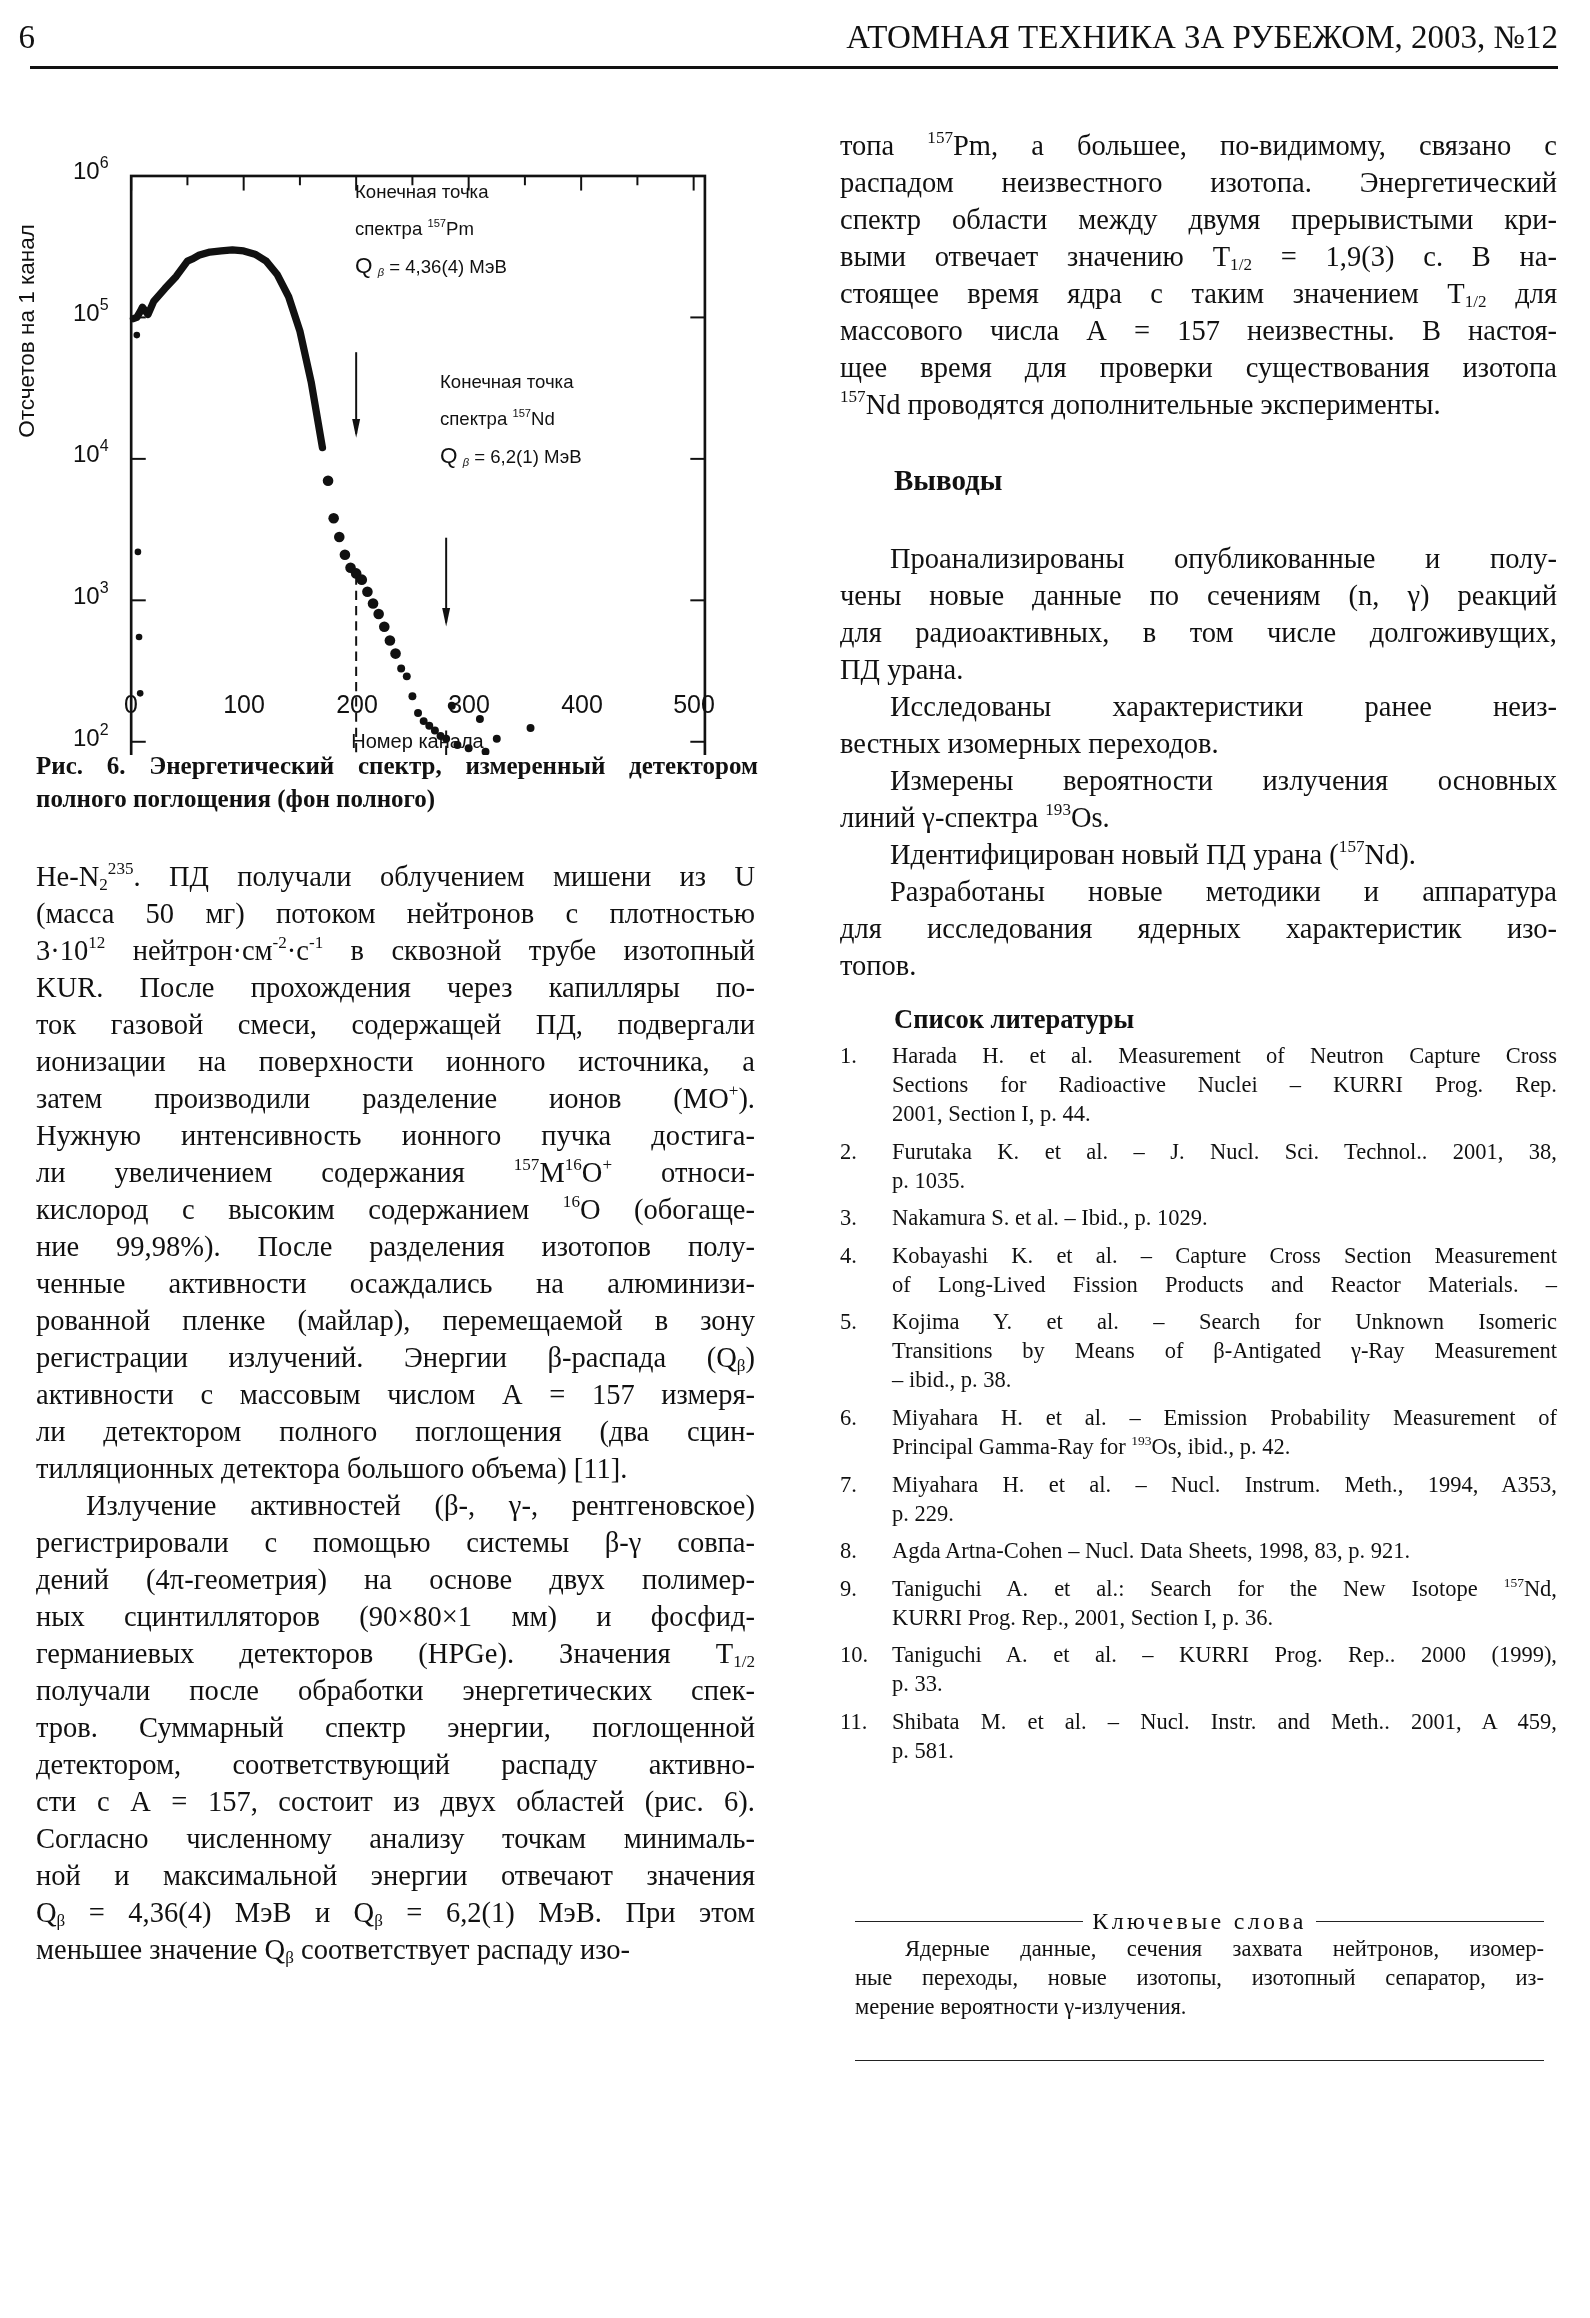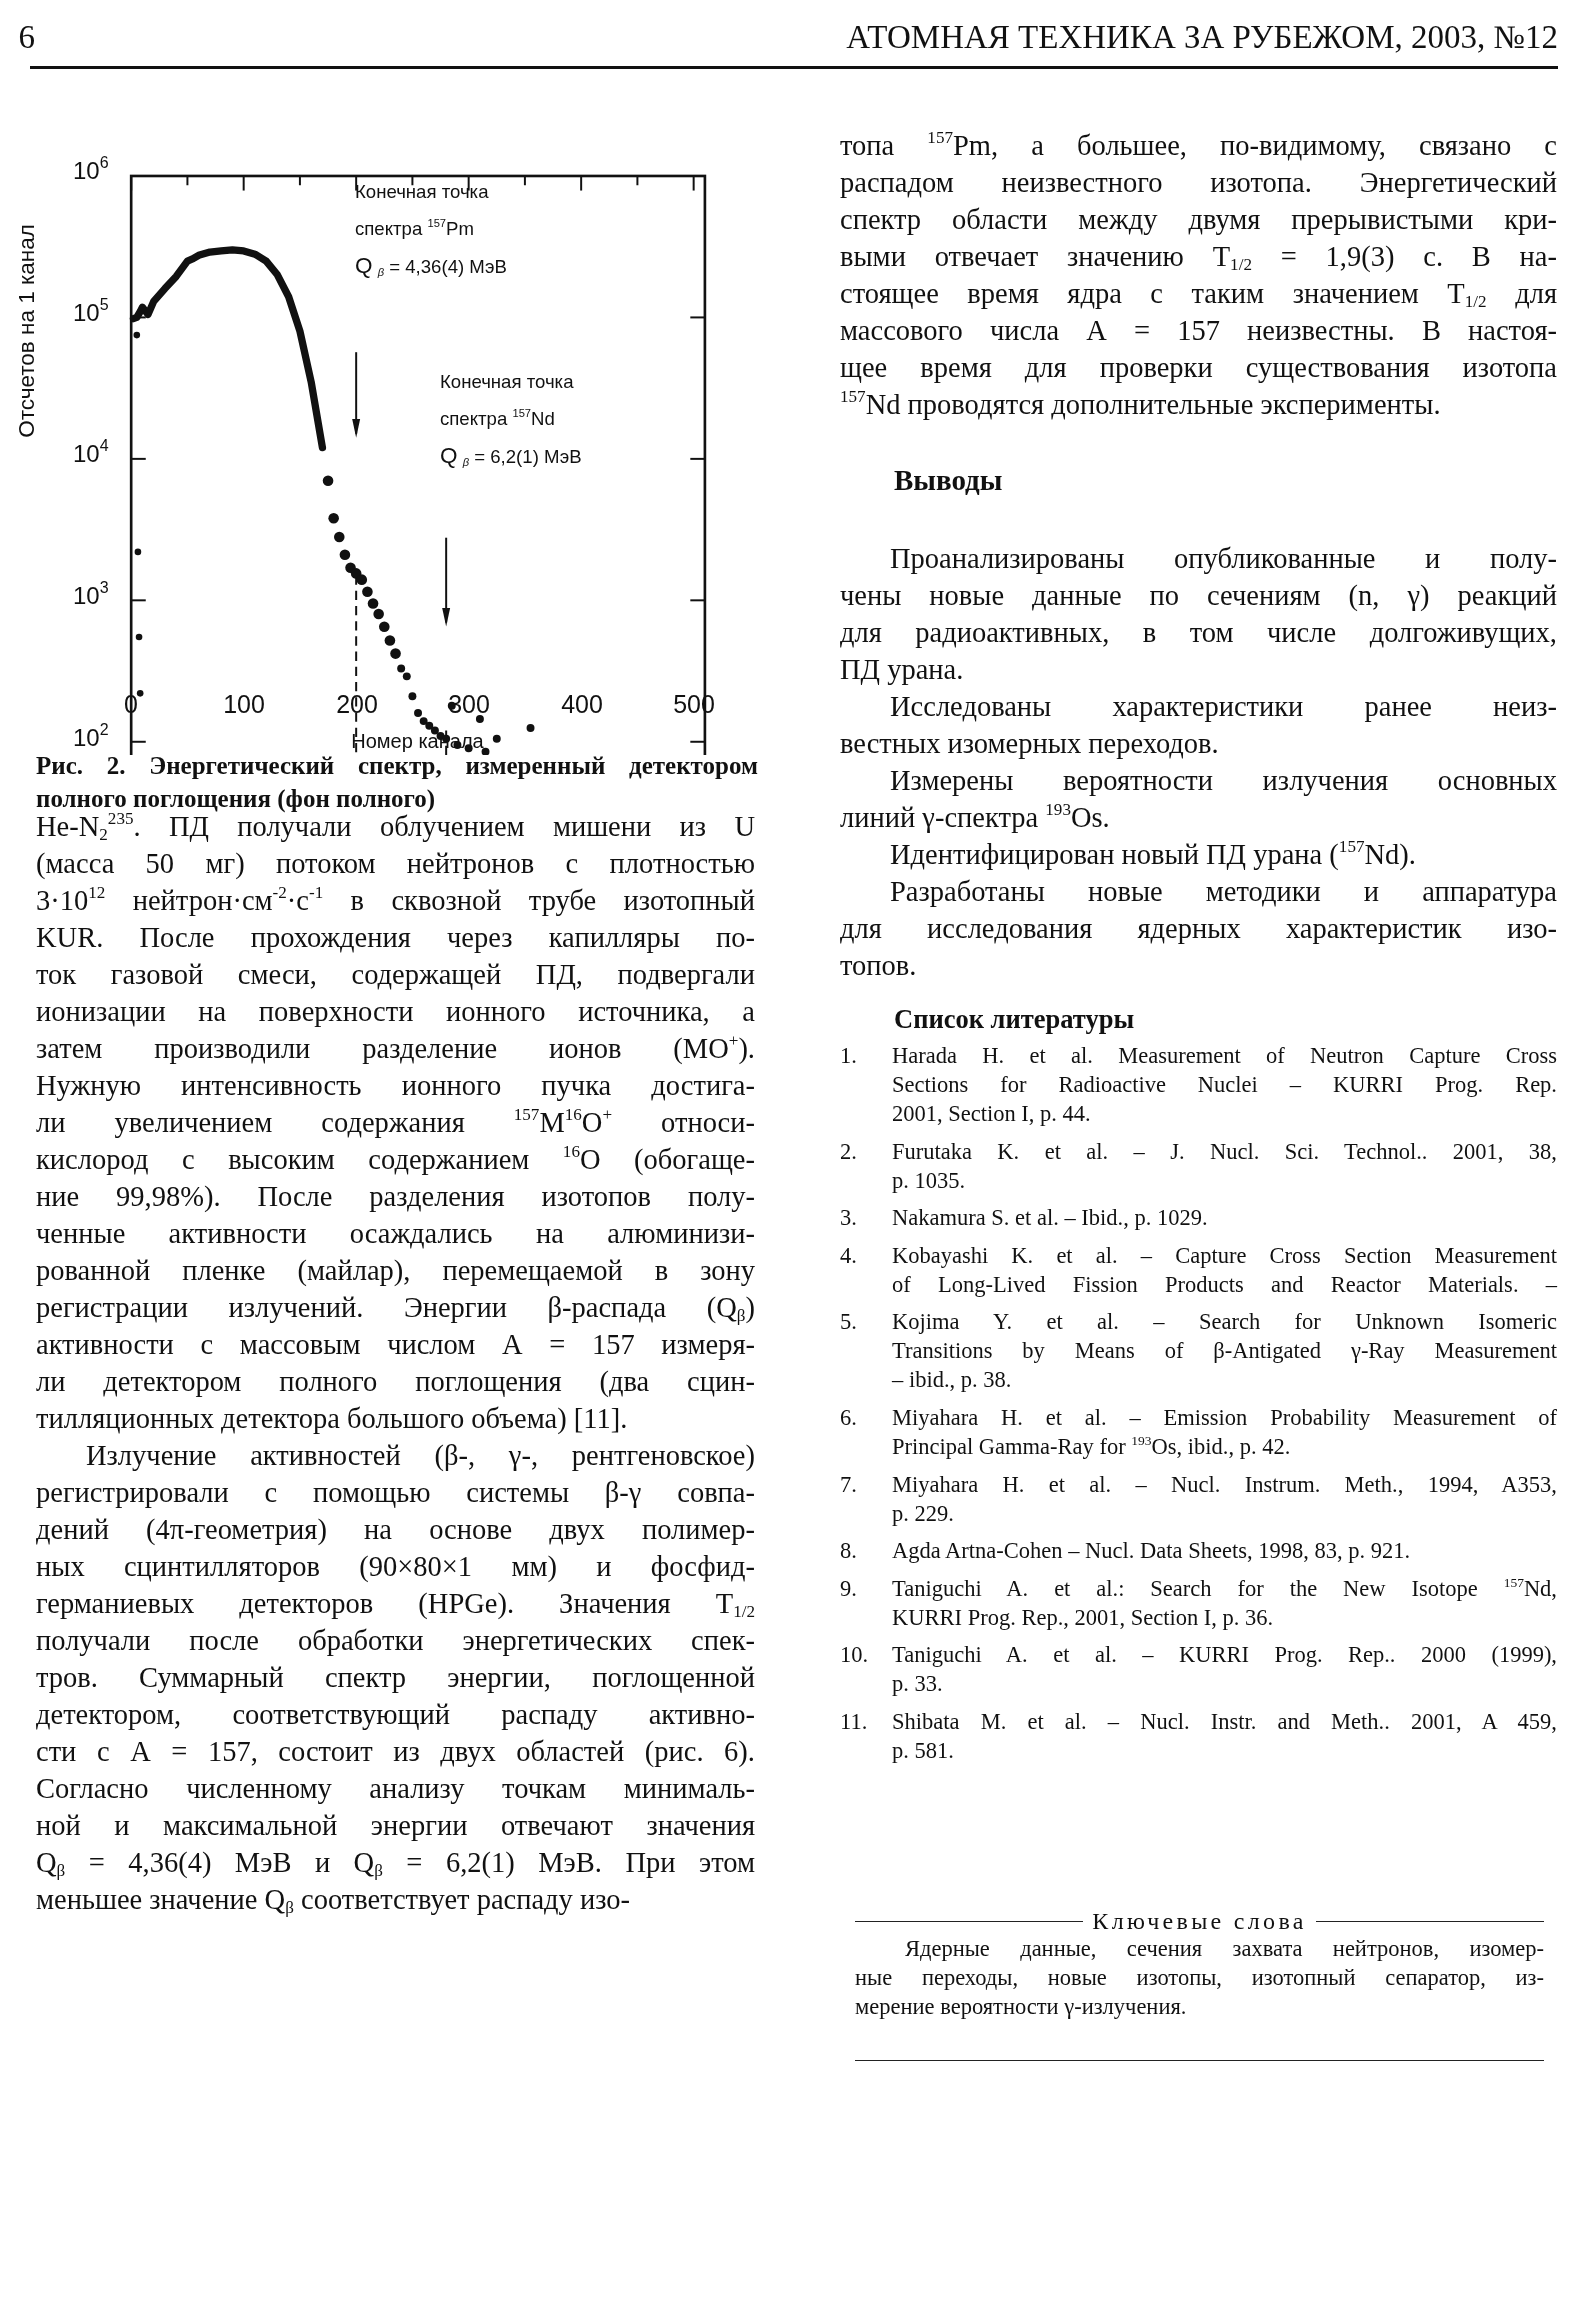--- a/index.html
+++ b/index.html
@@ -153,25 +153,25 @@
     <div class="sans" style="position: absolute; left: 73px; top: 605px; font-size: 24px;"><span>10</span><sup style="font-size: 16px;">2</sup></div>
     <div class="sans" style="position: absolute; left: 91px; width: 80px; text-align: center; top: 571px; font-size: 25px;">0</div>
     <div class="sans" style="position: absolute; left: 204px; width: 80px; text-align: center; top: 571px; font-size: 25px;">100</div>
     <div class="sans" style="position: absolute; left: 317px; width: 80px; text-align: center; top: 571px; font-size: 25px;">200</div>
     <div class="sans" style="position: absolute; left: 429px; width: 80px; text-align: center; top: 571px; font-size: 25px;">300</div>
     <div class="sans" style="position: absolute; left: 542px; width: 80px; text-align: center; top: 571px; font-size: 25px;">400</div>
     <div class="sans" style="position: absolute; left: 654px; width: 80px; text-align: center; top: 571px; font-size: 25px;">500</div>
   </div>
 
 <div class="caption">
-  <span class="ln">Рис. 2. Энергетический спектр, измеренный детектором</span>
+  <span class="ln">Рис. 6. Энергетический спектр, измеренный детектором</span>
   <span class="ln last">полного поглощения (фон полного)</span>
 </div>
 
-<div class="col col-left" id="left-col" style="top:808px;">
+<div class="col col-left" id="left-col" style="top:858px;">
     <span class="ln"><span>He-N</span><sub>2</sub><sup>235</sup><span>. ПД получали облучением мишени из </span><span>U</span></span>
     <span class="ln"><span>(масса 50 мг) потоком нейтронов с плотностью</span></span>
     <span class="ln"><span>3·10</span><sup>12</sup><span> нейтрон·см</span><sup>-2</sup><span>·с</span><sup>-1</sup><span> в сквозной трубе изотопный</span></span>
     <span class="ln"><span>KUR. После прохождения через капилляры по-</span></span>
     <span class="ln"><span>ток газовой смеси, содержащей ПД, подвергали</span></span>
     <span class="ln"><span>ионизации на поверхности ионного источника, а</span></span>
     <span class="ln"><span>затем производили разделение ионов (МО</span><sup>+</sup><span>).</span></span>
     <span class="ln"><span>Нужную интенсивность ионного пучка достига-</span></span>
     <span class="ln"><span>ли увеличением содержания </span><sup>157</sup><span>М</span><sup>16</sup><span>О</span><sup>+</sup><span> относи-</span></span>
     <span class="ln"><span>кислород с высоким содержанием </span><sup>16</sup><span>О (обогаще-</span></span>

